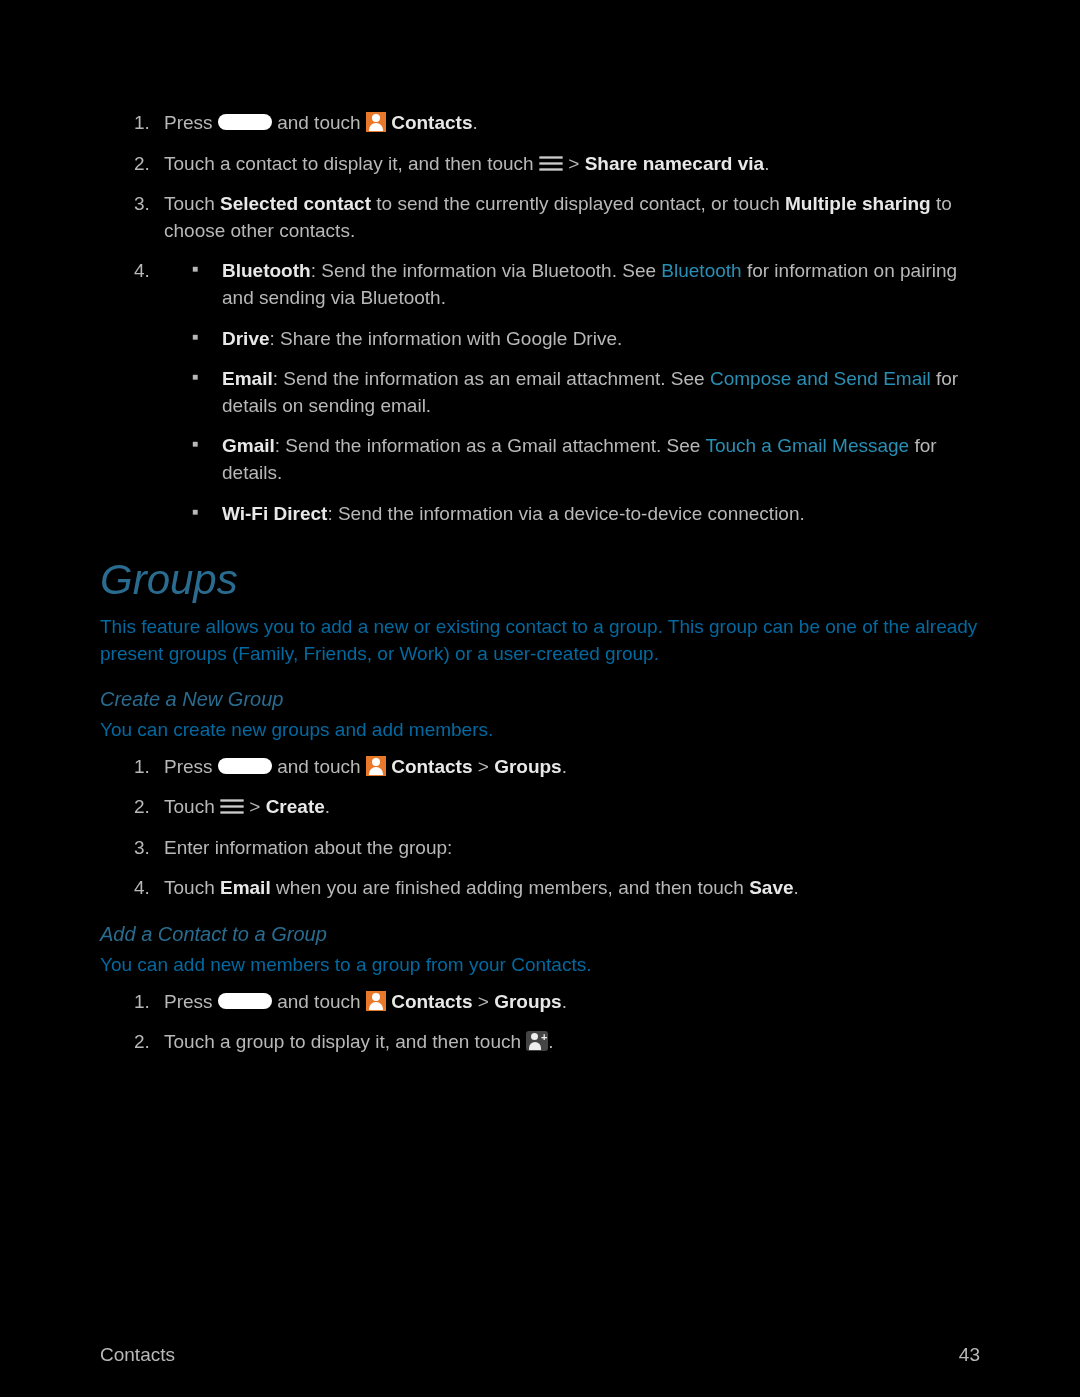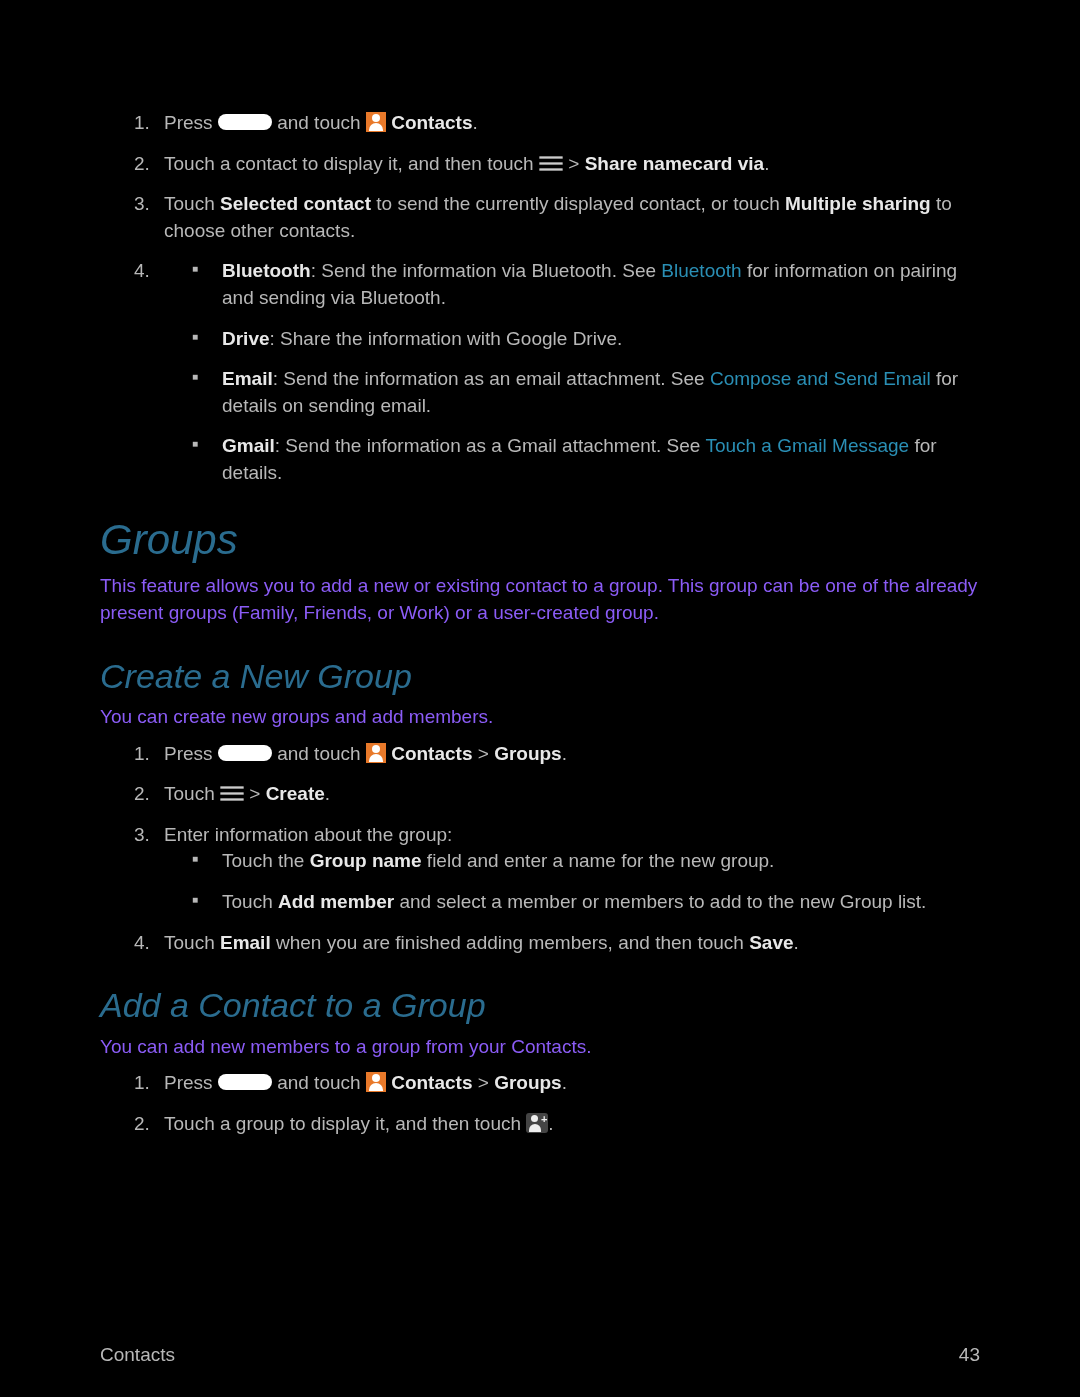--- a/index.html
+++ b/index.html
@@ -17,41 +17,41 @@
   h1.groups {
     color: #2a6c8f;
     font-size: 42px;
     font-weight: normal;
     font-style: italic;
     margin-top: 24px;
     margin-bottom: 4px;
   }
   h2.sub {
     color: #2a6c8f;
-    font-size: 34px;
+    font-size: 20px;
     font-weight: normal;
     font-style: italic;
-    margin-top: 26px;
+    margin-top: 18px;
     margin-bottom: 4px;
   }
-  p.intro { color: #8b5cf6; margin-bottom: 10px; }
+  p.intro { color: #0369a1; margin-bottom: 10px; }
   ol { list-style: none; margin-left: 64px; }
   ol > li {
     position: relative;
     padding-left: 0;
     margin-bottom: 14px;
     color: #b8b8b8;
   }
   ol > li .num {
     position: absolute;
     left: -30px;
     top: 0;
     color: #b8b8b8;
   }
-  ul.sq { list-style: none; margin-left: 28px; }
+  ul.sq { list-style: none; margin-left: 28px; margin-top: 12px; }
   ul.sq > li {
     position: relative;
     padding-left: 30px;
     margin-bottom: 14px;
     color: #b8b8b8;
   }
   ul.sq > li::before {
     content: "■";
     position: absolute;
     left: 0;
@@ -168,43 +168,40 @@
   </li>
   <li><span class="num">3.</span>
     <span>Touch </span><span class="bold">Selected contact</span><span> to send the currently displayed contact, or touch </span><span class="bold">Multiple sharing</span><span> to choose other contacts.</span>
   </li>
   <li><span class="num">4.</span>
     <ul class="sq">
       <li><span class="bold">Bluetooth</span><span>: Send the information via Bluetooth. See </span><a class="link">Bluetooth</a><span> for information on pairing and sending via Bluetooth.</span></li>
       <li><span class="bold">Drive</span><span>: Share the information with Google Drive.</span></li>
       <li><span class="bold">Email</span><span>: Send the information as an email attachment. See </span><a class="link">Compose and Send Email</a><span> for details on sending email.</span></li>
       <li><span class="bold">Gmail</span><span>: Send the information as a Gmail attachment. See </span><a class="link">Touch a Gmail Message</a><span> for details.</span></li>
+      <li><span class="bold">Wi-Fi Direct</span><span>: Send the information via a device-to-device connection.</span></li>
     </ul>
   </li>
 </ol>
 
 <h1 class="groups">Groups</h1>
 <p class="intro">This feature allows you to add a new or existing contact to a group. This group can be one of the already present groups (Family, Friends, or Work) or a user-created group.</p>
 
 <h2 class="sub">Create a New Group</h2>
 <p class="intro">You can create new groups and add members.</p>
 
 <ol>
   <li><span class="num">1.</span>
     <span>Press </span><span class="home-pill"></span><span> and touch </span><span class="icon-contact"></span><span class="bold"> Contacts</span><span> &gt; </span><span class="bold">Groups</span><span>.</span>
   </li>
   <li><span class="num">2.</span>
     <span>Touch </span><span class="icon-menu"><span class="bar"></span><span class="bar"></span><span class="bar"></span></span><span> &gt; </span><span class="bold">Create</span><span>.</span>
   </li>
   <li><span class="num">3.</span>
     <span>Enter information about the group:</span>
-    <ul class="sq">
-      <li><span>Touch the </span><span class="bold">Group name</span><span> field and enter a name for the new group.</span></li>
-      <li><span>Touch </span><span class="bold">Add member</span><span> and select a member or members to add to the new Group list.</span></li>
-    </ul>
   </li>
   <li><span class="num">4.</span>
     <span>Touch </span><span class="bold">Email</span><span> when you are finished adding members, and then touch </span><span class="bold">Save</span><span>.</span>
   </li>
 </ol>
 
 <h2 class="sub">Add a Contact to a Group</h2>
 <p class="intro">You can add new members to a group from your Contacts.</p>
 
 <ol>

